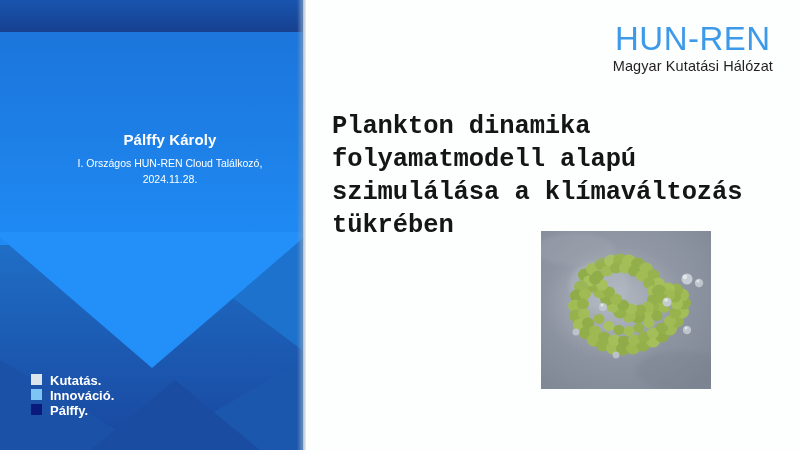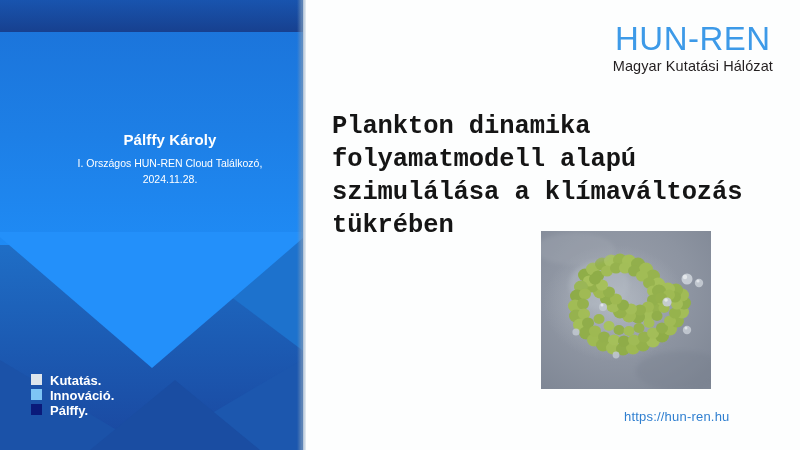--- a/index.html
+++ b/index.html
@@ -388,15 +388,14 @@
         <circle cx="62" cy="76" r="4.0" fill="#c2c9d1"></circle>
         <circle cx="61" cy="74" r="1.5" fill="#e7ebf0"></circle>
         <circle cx="35" cy="101" r="3.6" fill="#c0c7cf"></circle>
         <circle cx="75" cy="124" r="3.4" fill="#bfc6ce"></circle>
       </g>
       <ellipse cx="34" cy="18" rx="40" ry="16" fill="#a6acb6" opacity="0.3" filter="url(#softer)"></ellipse>
       <ellipse cx="140" cy="140" rx="45" ry="20" fill="#767e8c" opacity="0.3" filter="url(#softer)"></ellipse>
     </svg>
   </div>
 
-  <div id="site-url" style="color: rgb(47, 127, 208);">https://hun-ren.hu</div>
 
 </div>
 
 </body></html>

